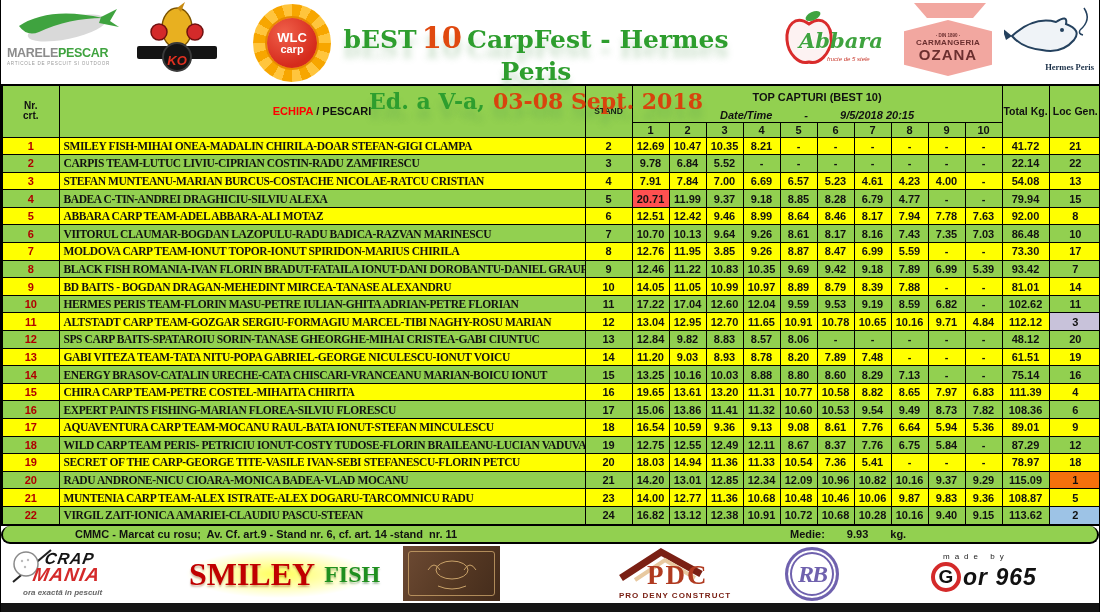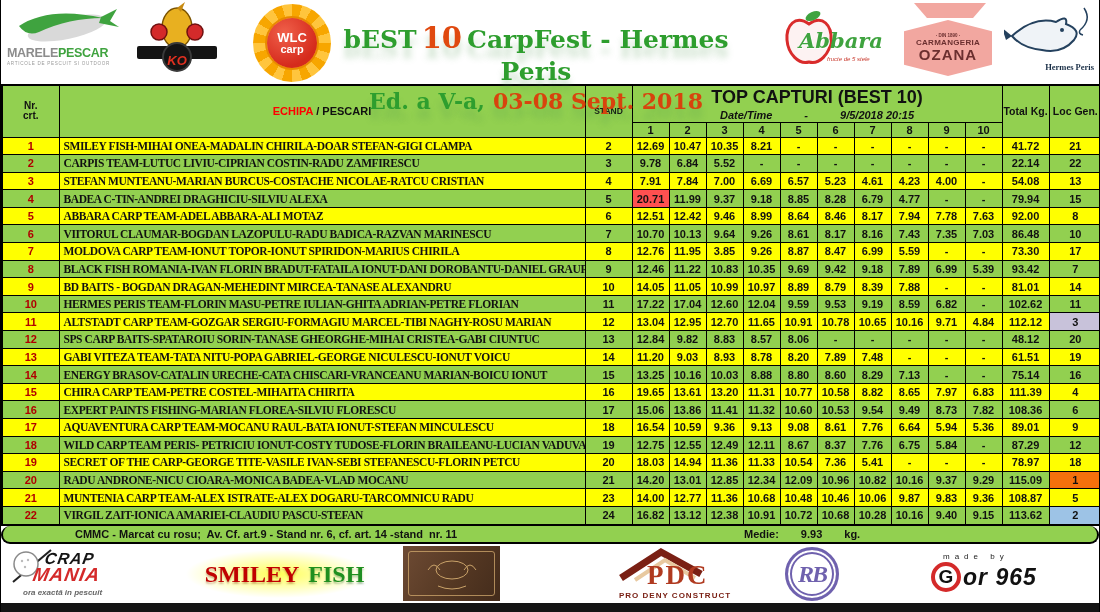--- a/index.html
+++ b/index.html
@@ -51,51 +51,51 @@
 
   
   table.results { border-collapse: collapse; table-layout: fixed; width: 1100px; height: 442px; border: 2px solid #000; }
   .results th, .results td { border: 1px solid #000; padding: 0; overflow: hidden; white-space: nowrap; vertical-align: middle; color: #111; }
   .results thead th { background: #92D050; text-align: center; }
   tr.hrow1 { height: 23px; } tr.hrow2 { height: 14px; } tr.hrow3 { height: 15px; }
   .th-nr { font-size: 10px; font-weight: bold; line-height: 1.05; }
   .th-team { font-size: 11px; font-weight: bold; }
   .th-team .red { color: #FF0000; }
   .th-stand { font-size: 8.5px; font-weight: bold; }
-  .th-top { font-size: 18px; font-weight: bold; border-bottom: 0 !important; }
+  .th-top { font-size: 11px; font-weight: bold; border-bottom: 0 !important; }
   .th-dt { border-top: 0 !important; font-size: 11px; font-weight: bold; font-style: italic; color: #C00000; }
   .th-dt span { margin: 0 16px; }
   .th-catch { font-size: 11px; font-weight: bold; }
   .th-total, .th-loc { font-size: 10.5px; font-weight: bold; margin-top: 24px; }
 
   .results tbody tr.odd td { background: #FFFF00; }
   .results tbody tr.even td { background: #92D050; }
   td.nr { color: #B00000; font-weight: bold; font-size: 11px; text-align: center; }
   td.team { font-family: "Liberation Serif", serif; font-weight: bold; font-size: 11.5px; letter-spacing: -0.4px; text-align: left; padding-left: 4px; }
   td.stand, td.catch, td.total, td.loc { font-weight: bold; font-size: 11px; text-align: center; }
   td.hl-red { background: #FF5050 !important; }
 
   
   .note-strip { position: relative; height: 18px; background: #92D050; border-left: 2px solid #000; border-right: 2px solid #000; border-bottom: 2px solid #000; display: flex; align-items: center; border-radius: 9px; }
   .note-text { margin-left: 72px; font-size: 11px; font-weight: bold; color: #111; white-space: pre; }
-  .medie { position: absolute; left: 701px; top: 0; height: 100%; display: flex; align-items: center; font-size: 11px; font-weight: bold; color: #111; padding-left: 40px; }
+  .medie { position: absolute; left: 747px; top: 0; height: 100%; display: flex; align-items: center; font-size: 11px; font-weight: bold; color: #111; padding-left: 40px; }
   .medie span { margin-right: 22px; }
 
   
   .bottom-strip { position: relative; height: 59px; background: #fff; }
 
   .crap { left: 10px; top: 4px; width: 140px; height: 52px; }
   .crap svg { position: absolute; left: 0; top: 0; }
   .crap-l1 { position: absolute; left: 34px; top: 2px; font-weight: 900; font-style: italic; font-size: 16px; color: #151515; transform: skewX(-10deg); letter-spacing: 1px; }
   .crap-l2 { position: absolute; left: 22px; top: 16px; font-weight: 900; font-style: italic; font-size: 19px; color: #D42A2A; transform: skewX(-10deg); letter-spacing: 1px; }
   .crap-tag { position: absolute; left: 12px; top: 40px; font-style: italic; font-size: 8px; font-weight: bold; color: #666; }
 
   .smiley { left: 185px; top: 6px; width: 185px; height: 48px; display: flex; align-items: center; justify-content: center;
             background: radial-gradient(closest-side, rgba(255,255,70,.9), rgba(255,255,70,0)); }
-  .sm-1 { font-family: "Liberation Serif", serif; font-weight: 900; font-size: 24px; color: #C00000; text-shadow: 0 2px 2px rgba(120,40,0,.35); margin-left: 12px; }
+  .sm-1 { font-family: "Liberation Serif", serif; font-weight: 900; font-size: 32px; color: #C00000; text-shadow: 0 2px 2px rgba(120,40,0,.35); margin-left: 12px; }
   .sm-2 { font-family: "Liberation Serif", serif; font-weight: 900; font-size: 24px; color: #1F8F1F; margin-left: 9px; text-shadow: 0 2px 2px rgba(0,80,0,.35); }
 
   .wood { left: 402px; top: 2px; width: 97px; height: 55px; background: linear-gradient(120deg, #6E4B34, #553823 55%, #432B1B); }
   .wood-frame { position: absolute; inset: 5px; border: 1px solid rgba(210,170,110,.75); border-radius: 3px; }
   .wood svg { position: absolute; left: 50%; top: 50%; transform: translate(-50%,-50%); }
 
   .pdc { left: 612px; top: 2px; width: 120px; height: 55px; }
   .pdc-label { position: absolute; left: 34px; top: 14px; font-weight: 900; font-size: 27px; color: #B03A20; letter-spacing: 2px; font-family: "Liberation Serif", serif; }
   .pdc-tag { position: absolute; left: 6px; bottom: 1px; font-weight: 800; font-size: 8px; color: #7A2014; letter-spacing: 1px; }
 

